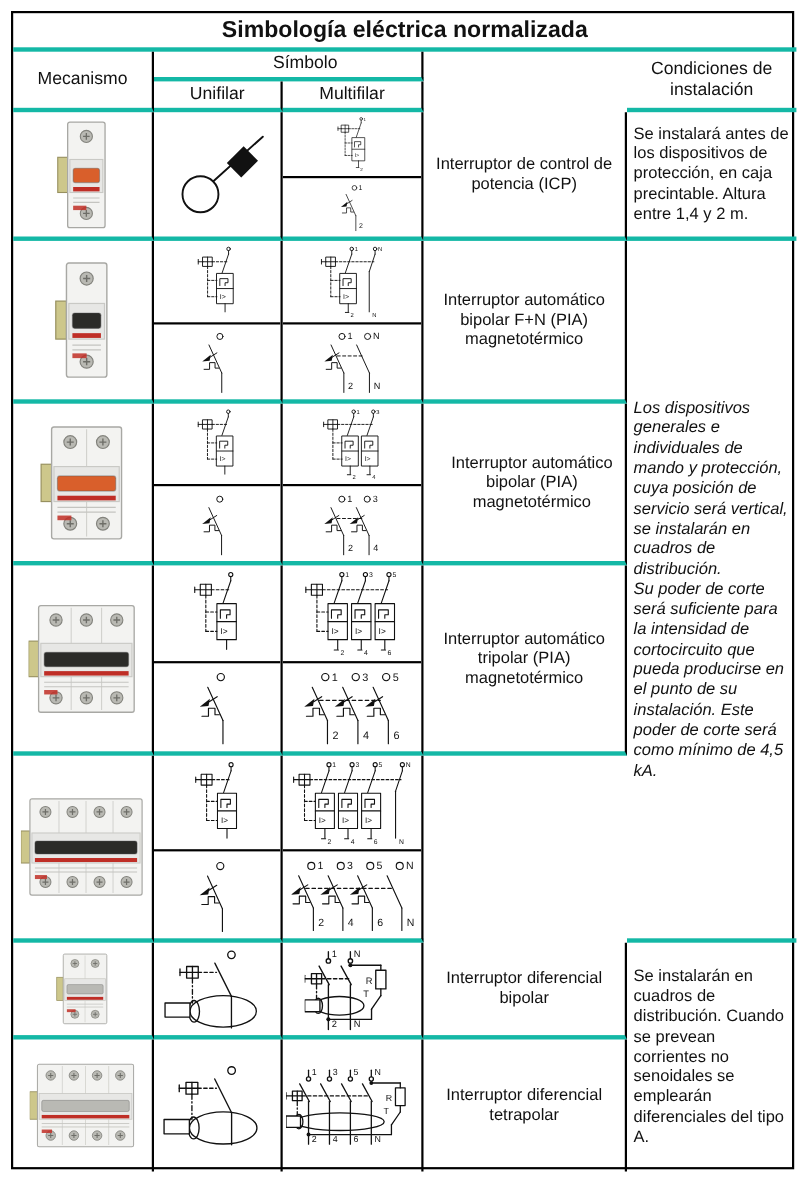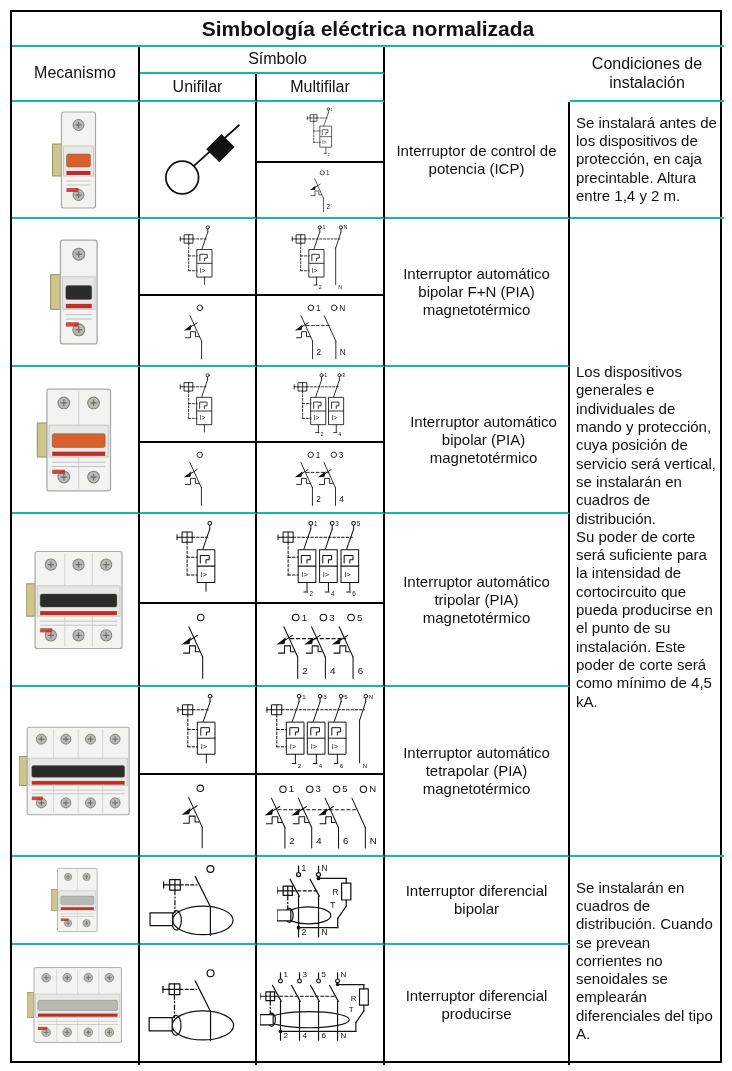--- a/index.html
+++ b/index.html
@@ -8,21 +8,21 @@
     position:relative; width:732px; height:1071px; background:#fff;
     font-family:"Liberation Sans", sans-serif; color:#111;
   }
   .tbl {
     position:absolute; left:10px; top:10px; width:712px; height:1053px;
     display:grid;
     grid-template-columns:128px 117px 128px 185px 154px;
     grid-template-rows:35px 27px 28px 117px 148px 147px 173px 170px 88px 120px;
     border:2px solid #000;
   }
-  .c { border-right:2px solid #000; border-bottom:2px solid #14b8a6; overflow:hidden; }
+  .c { border-right:2px solid #000; border-bottom:4px solid #14b8a6; overflow:hidden; }
   .no-r { border-right:none; }
   .no-b { border-bottom:none; }
   .title {
     display:flex; align-items:center; justify-content:center;
     font-size:21px; font-weight:bold;
   }
   .hdr {
     display:flex; align-items:center; justify-content:center;
     text-align:center; font-size:16px; line-height:1.15; padding:2px;
   }
@@ -932,28 +932,27 @@
               <circle cx="28" cy="88" r="2.4" fill="#111" stroke="none"></circle>
             </g>
           </svg>
         </div>
       </div>
 
     <div class="c sig" style="grid-column:4;grid-row:4;">Interruptor de control de potencia (ICP)</div>
     <div class="c sig" style="grid-column:4;grid-row:5;">Interruptor automático bipolar F+N (PIA) magnetotérmico</div>
     <div class="c sig" style="grid-column:4;grid-row:6;padding-left:20px;">Interruptor automático bipolar (PIA) magnetotérmico</div>
     <div class="c sig" style="grid-column:4;grid-row:7;">Interruptor automático tripolar (PIA) magnetotérmico</div>
-    <div class="c sig" style="grid-column:4;grid-row:8;">Interruptor automático tetrapolar (PIA) magnetotérmico</div>
     <div class="c sig" style="grid-column:4;grid-row:9;">Interruptor diferencial bipolar</div>
-    <div class="c no-b sig" style="grid-column:4;grid-row:10;">Interruptor diferencial producirse</div>
+    <div class="c no-b sig" style="grid-column:4;grid-row:10;">Interruptor diferencial tetrapolar</div>
 
     <div class="c no-r cond" style="grid-column:5;grid-row:4;align-items:center;">
       <div class="cond-text">Se instalará antes de los dispositivos de protección, en caja precintable. Altura entre 1,4 y 2 m.</div>
       </div>
-    <div class="c no-r cond" style="grid-column:5;grid-row:5/9;">
+    <div class="c no-r cond" style="grid-column:5;grid-row:5/9;font-style:italic;">
       <div class="cond-text">Los dispositivos generales e individuales de mando y protección, cuya posición de servicio será vertical, se instalarán en cuadros de distribución.
 Su poder de corte será suficiente para la intensidad de cortocircuito que pueda producirse en el punto de su instalación. Este poder de corte será como mínimo de 4,5 kA.</div>
       </div>
     <div class="c no-r no-b cond" style="grid-column:5;grid-row:9/11;">
       <div class="cond-text">Se instalarán en cuadros de distribución. Cuando se prevean corrientes no senoidales se emplearán diferenciales del tipo A.</div>
       </div>
 
   </div>
 </div>
 

